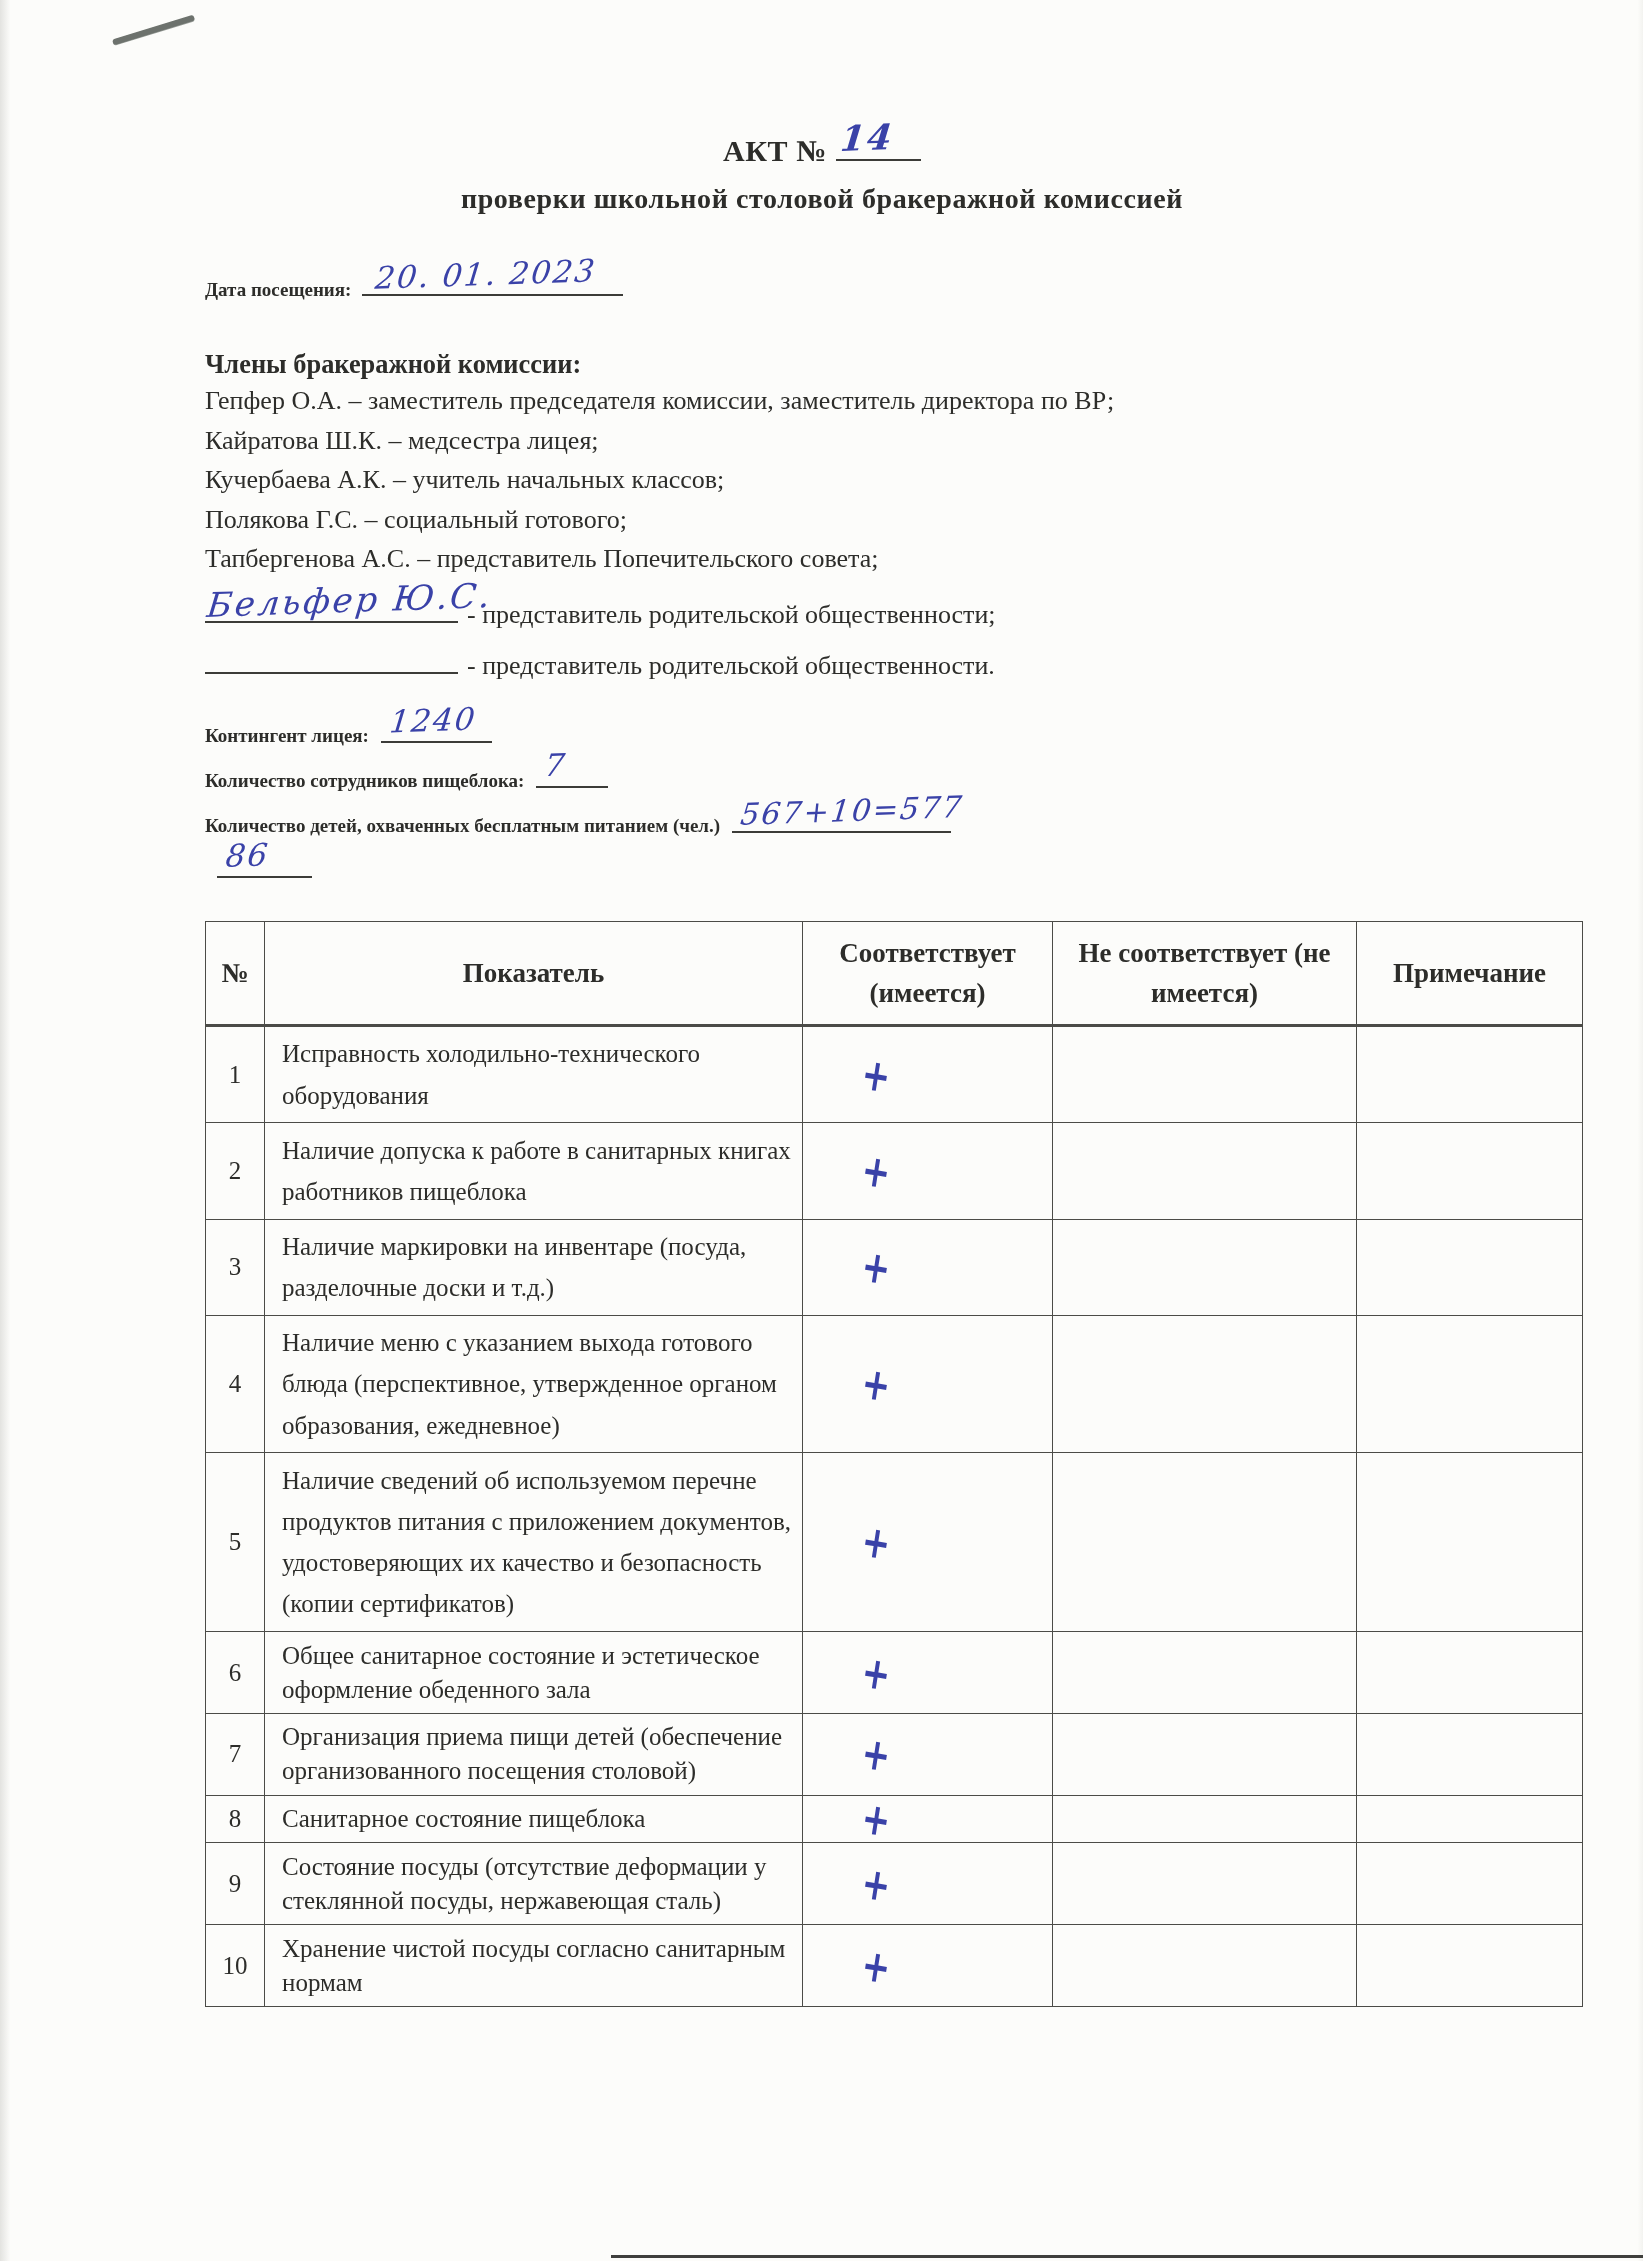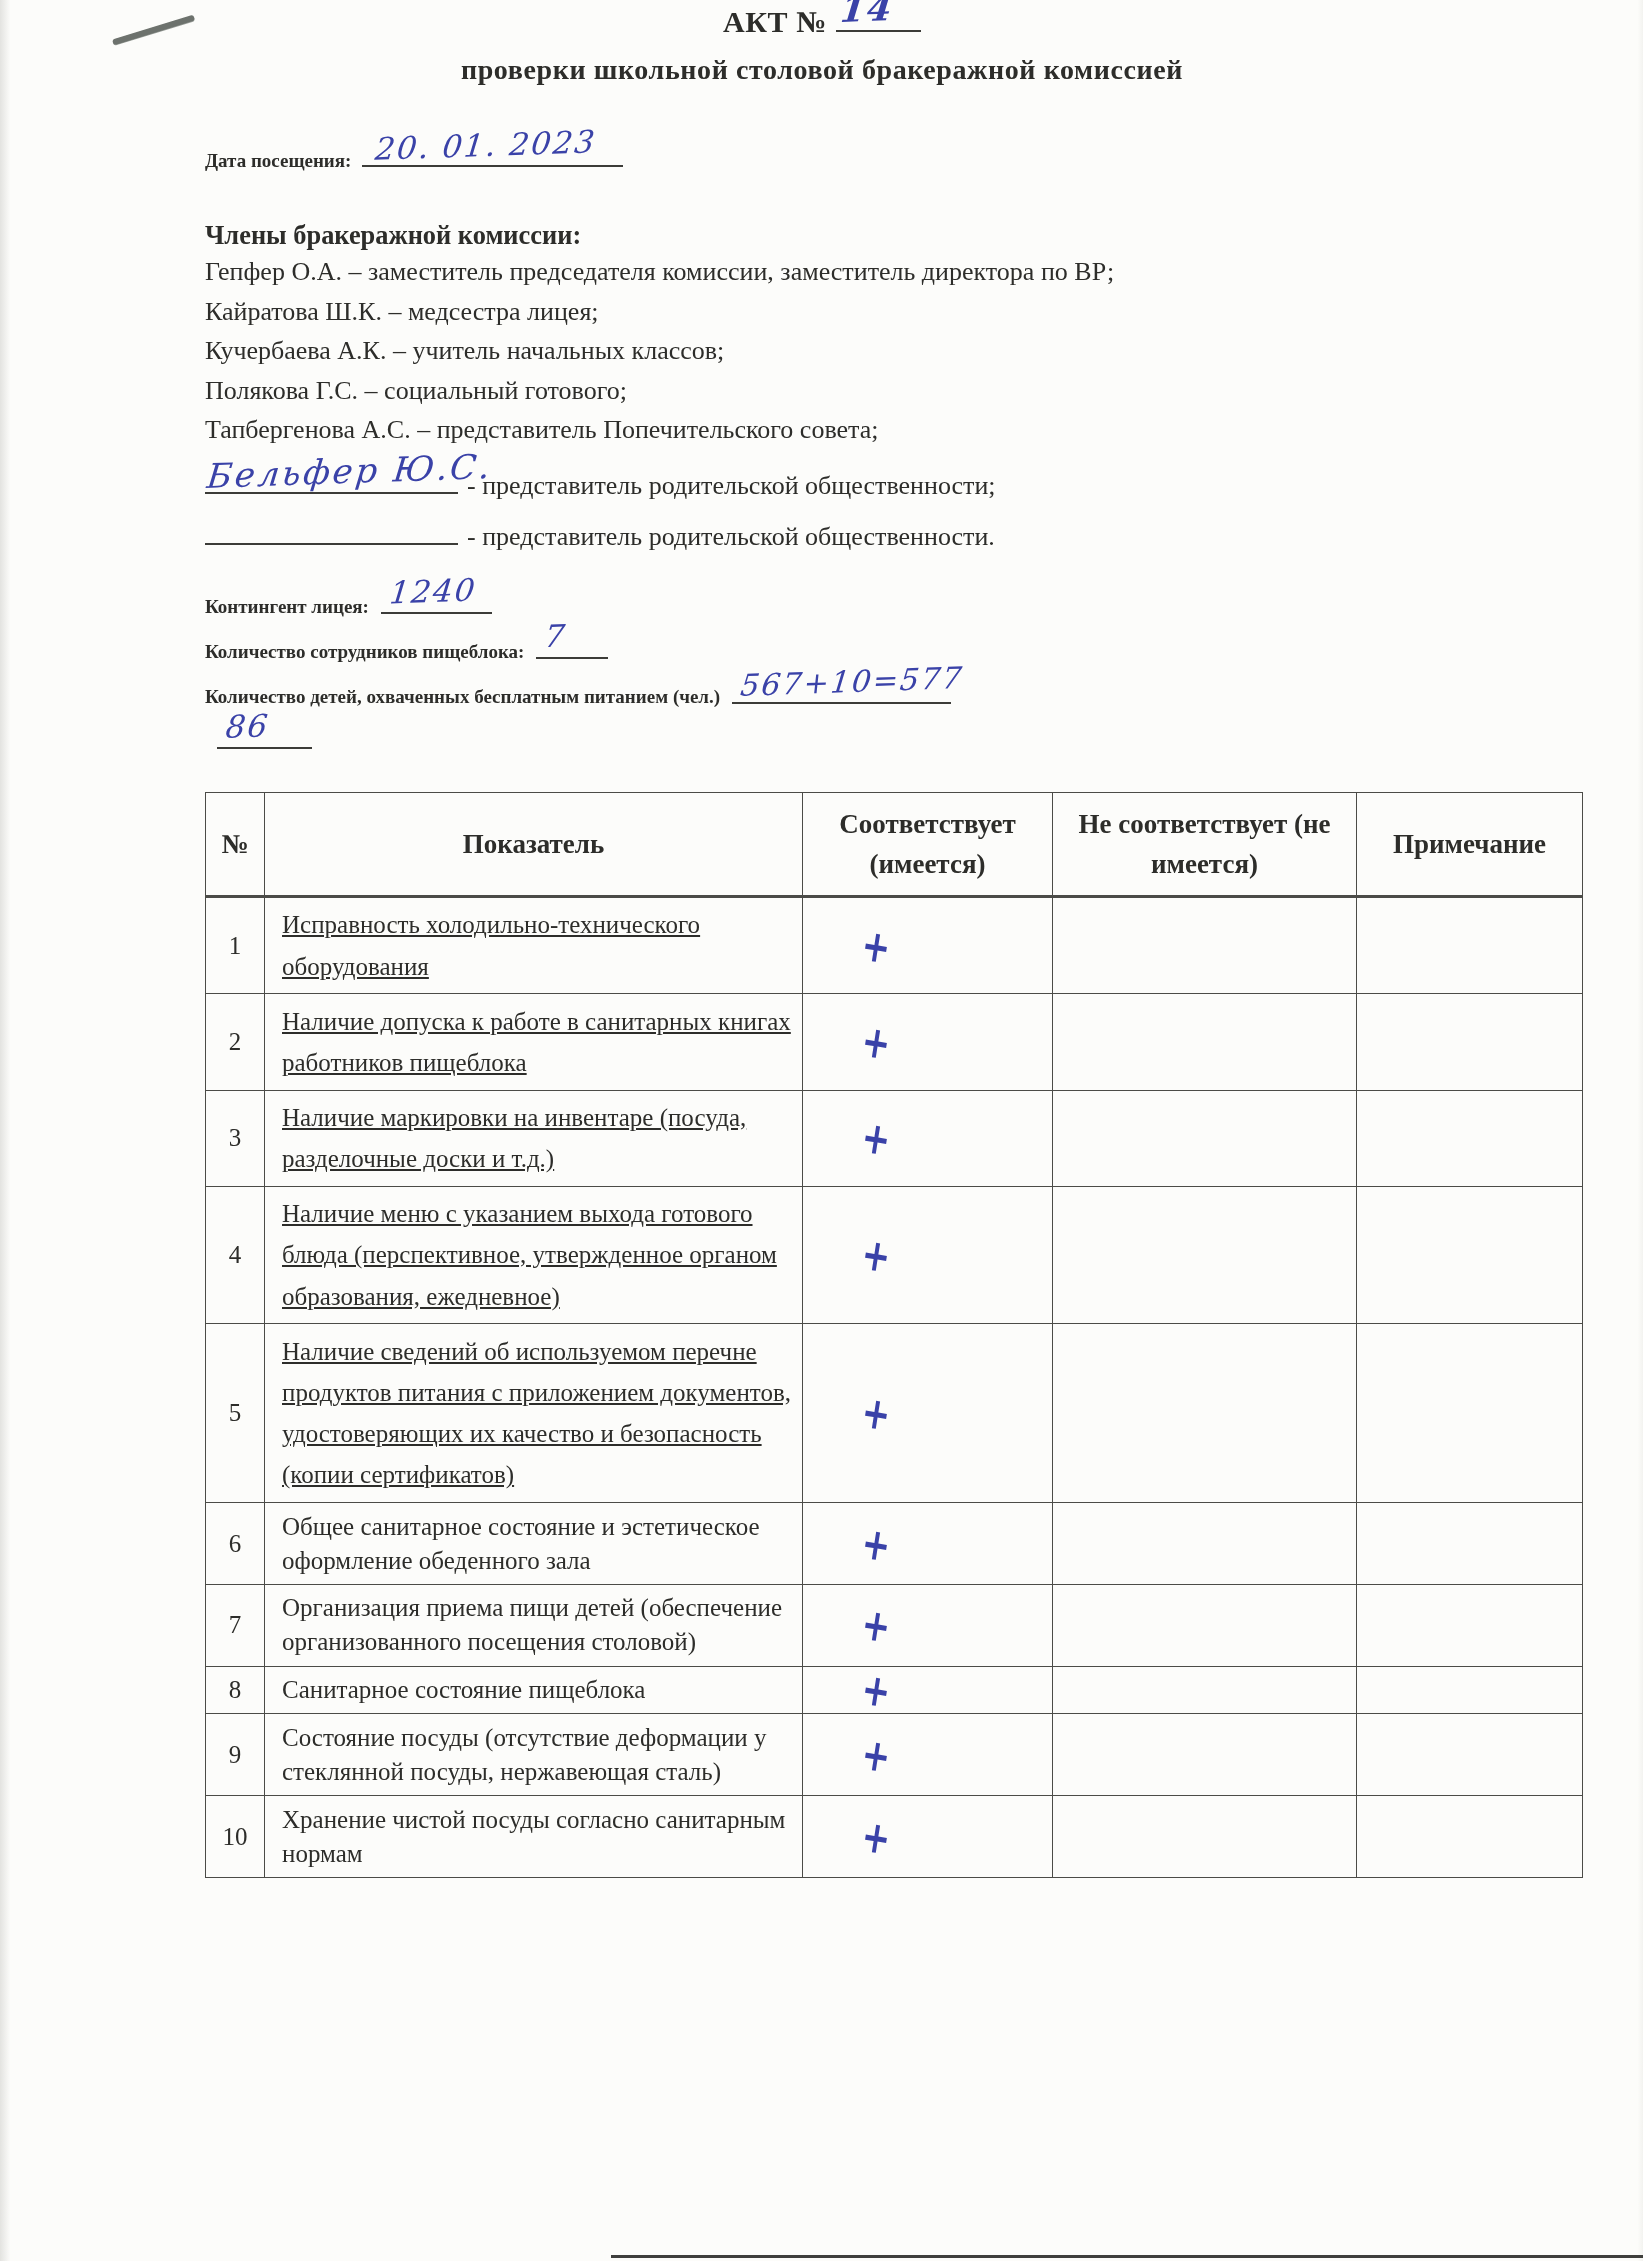--- a/index.html
+++ b/index.html
@@ -19,21 +19,21 @@
   .pen-mark{
     position:absolute;left:111px;top:27px;width:85px;height:5.8px;
     background:#6d726d;border-radius:3.2px;
     transform:rotate(-17deg);
     box-shadow:0 0.6px 0.6px #9a9f9a;
   }
   .scan-bottom-line{
     position:absolute;left:611px;right:0;bottom:2.6px;height:3.2px;background:#3f3f3d;
   }
   
-  .title-block{text-align:center;}
+  .title-block{padding-top:129px;text-align:center;}
   .title-1{font-size:30px;font-weight:bold;letter-spacing:0.6px;}
   .title-2,.title-3{font-size:28px;font-weight:bold;margin-top:15px;letter-spacing:0.6px;}
   
   .uline{
     display:inline-block;border-bottom:2.6px solid #3c3c38;
     position:relative;vertical-align:baseline;height:1em;
   }
   
   .hand{
     font-family:"DejaVu Serif", serif;font-style:italic;
@@ -77,21 +77,21 @@
     border:1.9px solid #4b4b47;
   }
   table.insp th{
     font-size:27px;font-weight:bold;text-align:center;
     padding:10.3px 6.4px;line-height:1.5;
     border-bottom-width:3.2px;
   }
   td.c-num{font-size:25px;text-align:center;vertical-align:middle;}
   td.c-ind{font-size:25px;padding:6.4px 9px 6.4px 17px;vertical-align:middle;}
   td.c-match{vertical-align:middle;padding-left:59px;}
-  .r-airy td.c-ind{line-height:1.65;text-decoration:underline;}
+  .r-airy td.c-ind{line-height:1.65;}
   .r-dense td.c-ind{line-height:1.36;}
   .mark{
     font-family:"DejaVu Sans", sans-serif;
     font-size:34px;font-weight:600;color:#3a42a8;
     display:inline-block;transform:rotate(9deg) scaleY(1.3);
   }
 </style>
 </head>
 <body>
 

